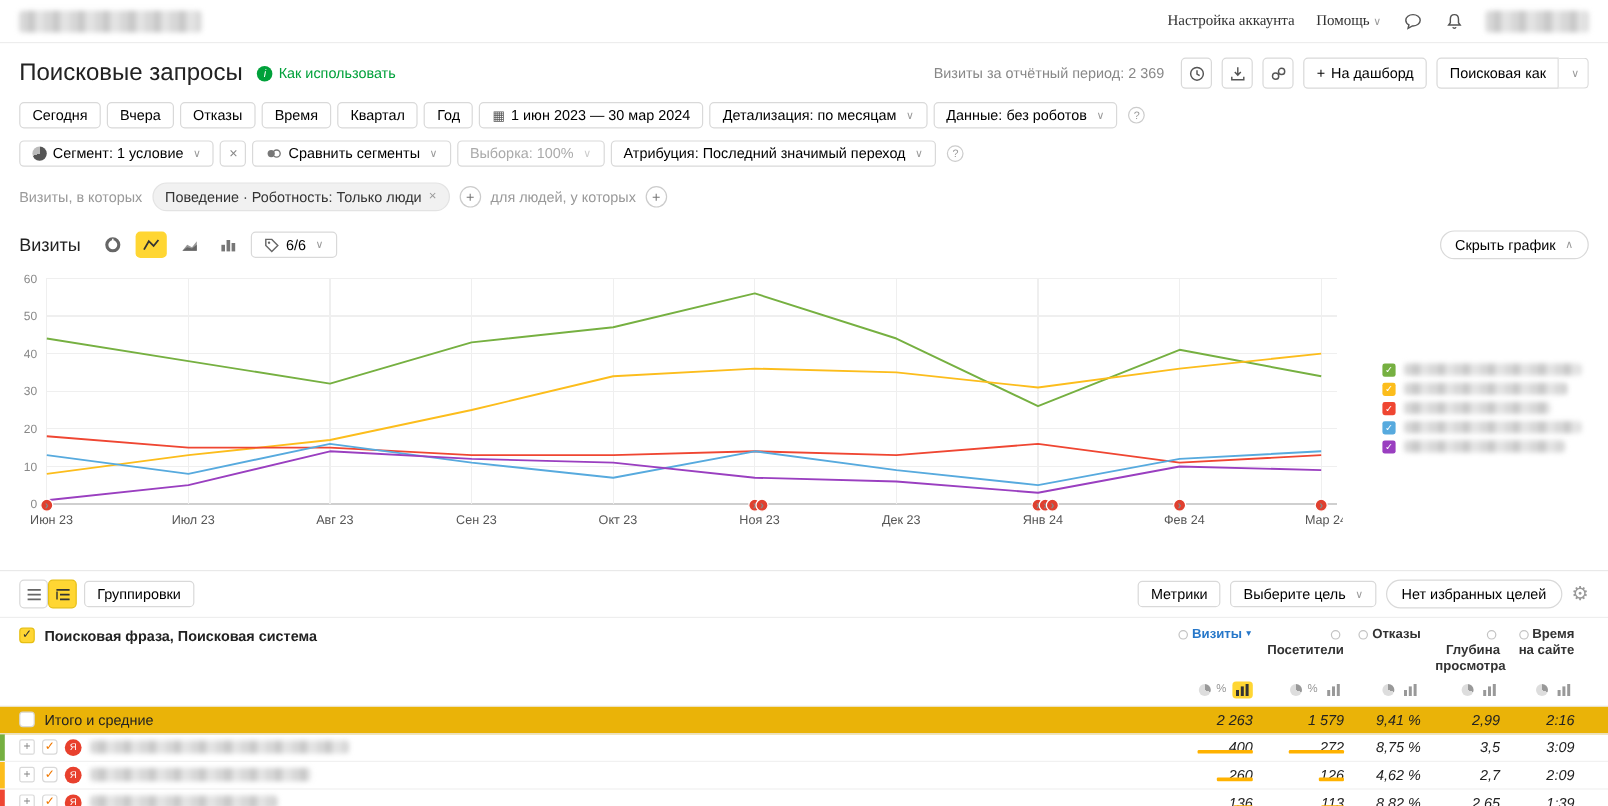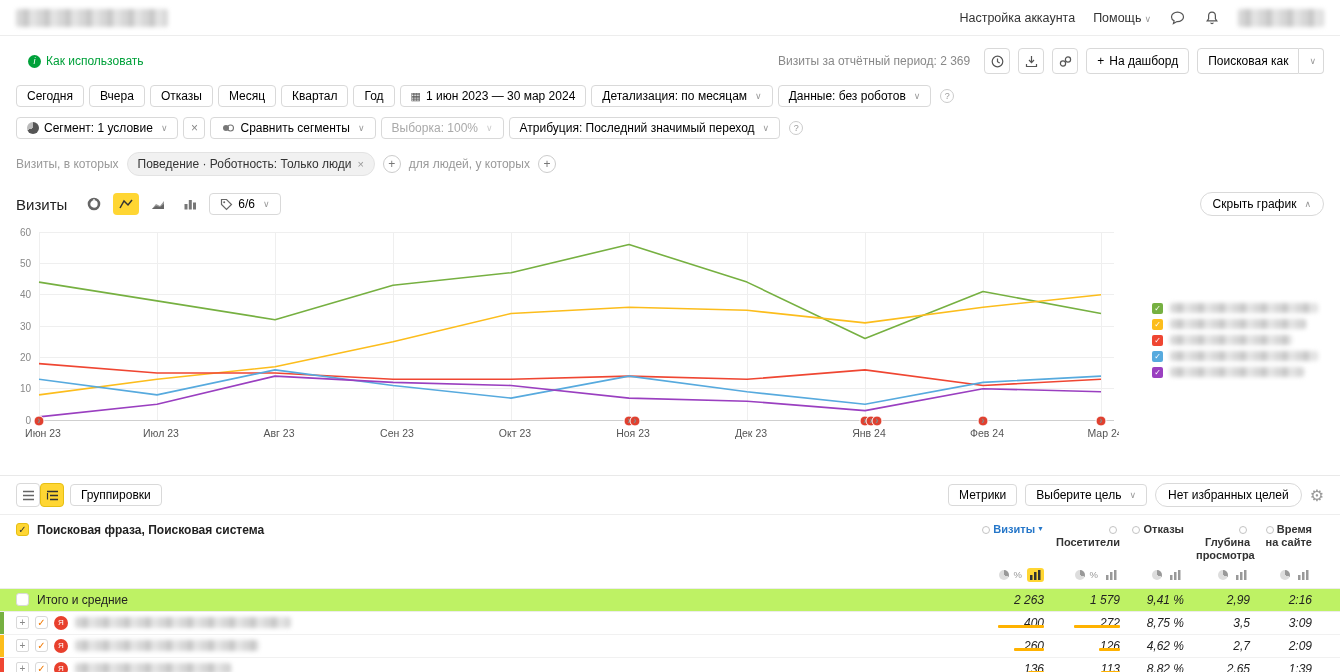--- a/index.html
+++ b/index.html
@@ -13,21 +13,21 @@
     display:inline-block; border-radius:3px;
     background:repeating-linear-gradient(90deg,#d7d7d7 0 7px,#c8c8c8 7px 13px,#e3e3e3 13px 21px);
     filter:blur(2px);
   }
   
   .topbar { height:36px; display:flex; align-items:center; justify-content:space-between;
             padding:0 16px; border-bottom:1px solid #ededed; }
   .logo-blur { width:152px; height:18px; }
   .account-blur { width:86px; height:18px; }
   .topbar-right { display:flex; align-items:center; gap:18px; font-size:12.5px; color:#333; }
-  .linklike { cursor:pointer; white-space:nowrap; }
+  .linklike { cursor:pointer; white-space:nowrap;font-family:Liberation Serif, serif; }
   .chev { font-size:9px; color:#999; margin-left:3px; }
   .icon16 svg { display:block; }
   
   .page-head { display:flex; align-items:center; padding:12px 16px 6px; }
   .page-title { font-size:20px; font-weight:400; margin:0; }
   .howto { display:inline-flex; align-items:center; gap:5px; margin-left:12px; color:#00a13a; font-size:12px; cursor:pointer; }
   .info-green { width:13px; height:13px; border-radius:50%; background:#00a13a; color:#fff;
                 font-size:9px; line-height:13px; text-align:center; font-style:italic; }
   .head-right { margin-left:auto; display:flex; align-items:center; gap:8px; }
   .period { color:#888; font-size:12px; margin-right:6px; }
@@ -107,21 +107,21 @@
     background-position:0 100%,4px 100%,8px 100%; background-repeat:no-repeat; }
   .mini-wrap { padding:2px 3px; border-radius:3px; cursor:pointer; display:inline-flex; }
   .mini-wrap.selected { background:#ffd633; }
   .mini-wrap.selected .mini-bars {
     background-image:linear-gradient(#333,#333),linear-gradient(#333,#333),linear-gradient(#333,#333); }
   .cb { width:13px; height:13px; border:1px solid #d9d9d9; border-radius:3px; display:inline-flex;
         align-items:center; justify-content:center; background:#fff; cursor:pointer; flex:0 0 13px; }
   .cb .tick { font-size:10px; color:#f07800; line-height:1; }
   .header-cb { background:#ffd633; border-color:#e6bf13; }
   .header-cb .tick { color:#333; }
-  .totals { display:flex; align-items:center; height:23px; padding:0 16px; background:#bef264;
+  .totals { display:flex; align-items:center; height:23px; padding:0 16px; background:#eab308;
             border-bottom:1px solid #ececec; font-size:12px; }
   .tlabel { margin-left:8px; color:#222; }
   .val { font-size:12px; color:#222;font-style:italic; }
   .trow { display:flex; align-items:center; height:23px; padding:0 16px 0 0; border-bottom:1px solid #f1f1f1; position:relative; }
   .strip { width:4px; align-self:stretch; flex:0 0 4px; margin-right:12px; }
   .expander { width:13px; height:13px; border:1px solid #d9d9d9; border-radius:2px; color:#888; font-size:10px;
               line-height:11px; text-align:center; cursor:pointer; margin-right:6px; flex:0 0 13px; background:#fff; }
   .row-cb { margin-right:6px; }
   .favicon { width:14px; height:14px; border-radius:50%; background:#e8402d; color:#fff; font-size:8px;
              line-height:14px; text-align:center; margin-right:7px; flex:0 0 14px; }
@@ -145,20 +145,21 @@
         <svg width="16" height="16" viewBox="0 0 16 16">
           <path d="M8 2.2c-2.1 0-3.4 1.6-3.4 3.9v2.8L3.2 10.8h9.6L11.4 8.9V6.1c0-2.3-1.3-3.9-3.4-3.9z" fill="none" stroke="#555" stroke-width="1.2"></path>
           <path d="M6.7 12.6a1.35 1.35 0 0 0 2.6 0" fill="none" stroke="#555" stroke-width="1.2"></path>
         </svg>
       </span>
     <span class="account-blur blur"></span>
   </div>
 </div>
 
 <div class="page-head">
+  <h1 class="page-title">Поисковые запросы</h1>
   <span class="howto">
     <span class="info-green">i</span>
     <span>Как использовать</span>
   </span>
   <div class="head-right">
     <span class="period">Визиты за отчётный период: 2 369</span>
     <button class="iconbtn">
         <svg width="15" height="15" viewBox="0 0 15 15">
           <circle cx="7.5" cy="7.5" r="5.3" fill="none" stroke="#555" stroke-width="1.2"></circle>
           <path d="M7.5 4.5v3.2l2.2 1.4" fill="none" stroke="#555" stroke-width="1.2"></path>
@@ -186,21 +187,21 @@
           <span class="chev">∨</span>
         </button>
     </span>
   </div>
 </div>
 
 <div class="filter-row">
   <button class="btn small">Сегодня</button>
   <button class="btn small">Вчера</button>
   <button class="btn small">Отказы</button>
-  <button class="btn small">Месяц</button>
+  <button class="btn small">Время</button>
   <button class="btn small">Квартал</button>
   <button class="btn small">Год</button>
   <button class="btn small">
       <span class="grid-ico">▦</span>
       <span>1 июн 2023 — 30 мар 2024</span>
     </button>
   <button class="btn small">
       <span>Детализация: по месяцам</span>
       <span class="chev">∨</span>
     </button>

